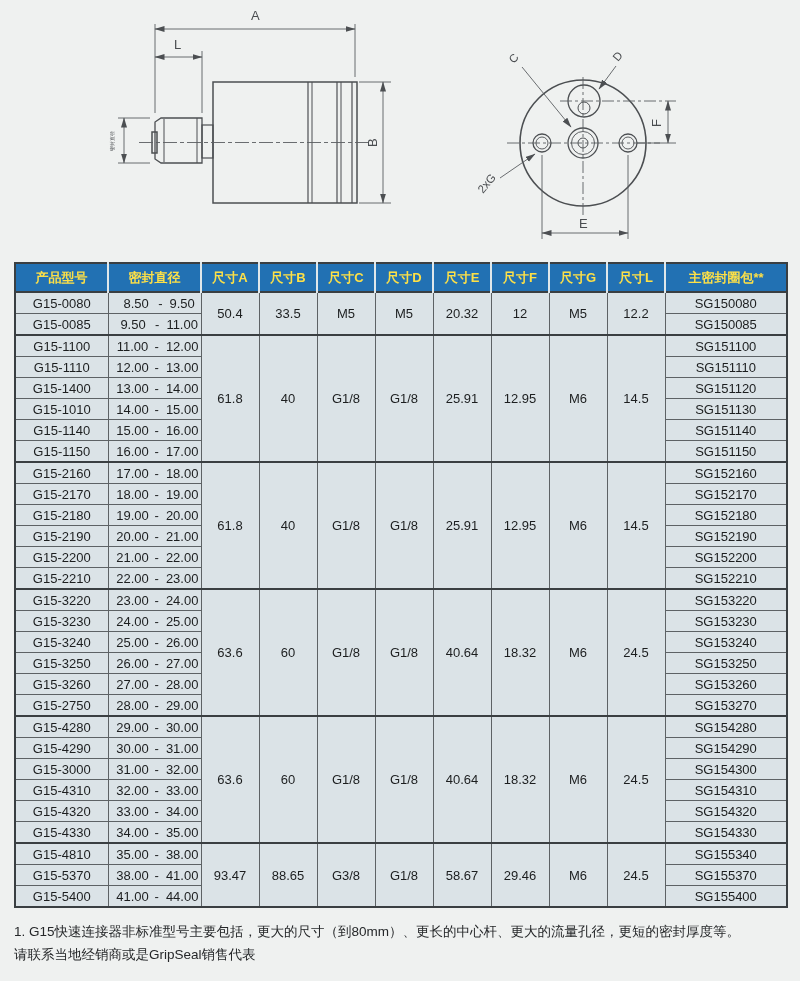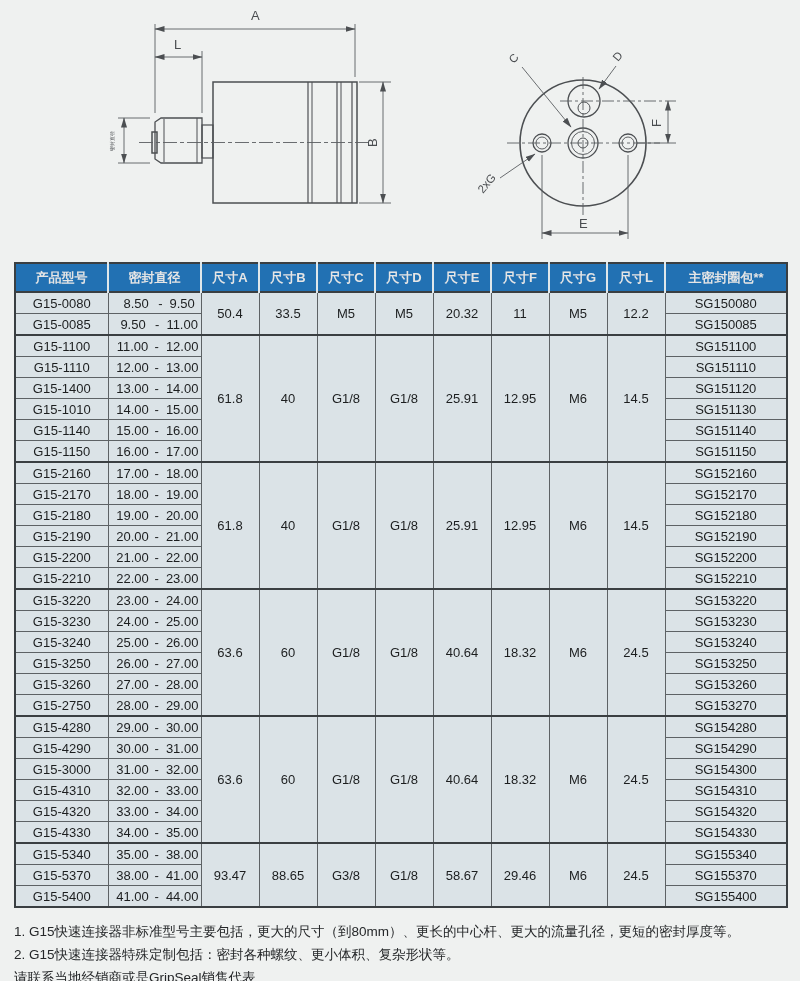--- a/index.html
+++ b/index.html
@@ -19,21 +19,21 @@
 
   table.spec{
     border-collapse:collapse;
     table-layout:fixed;
     width:772px;
     margin:12px 0 0 14px;
     border:2px solid #3a3f42;
   }
   table.spec thead th{
     background:#2271b3;
-    color:#e5e5e5;
+    color:#fde047;
     font-size:13px;
     font-weight:bold;
     height:27px;
     padding:0;
     border-left:2px solid #dfe7ea;
     border-bottom:1px solid #dfe7ea;
     margin-left:22px;
   }
   table.spec thead th:first-child{border-left:none;}
   table.spec td{
@@ -180,21 +180,21 @@
   </thead>
   <tbody id="table-body">
       <tr class="group-start">
         <td>G15-0080</td>
         <td class="c-seal"><span class="lo">8.50</span><span>-</span><span class="hi">9.50</span></td>
         <td rowspan="2">50.4</td>
         <td rowspan="2">33.5</td>
         <td rowspan="2">M5</td>
         <td rowspan="2">M5</td>
         <td rowspan="2">20.32</td>
-        <td rowspan="2">11</td>
+        <td rowspan="2">12</td>
         <td rowspan="2">M5</td>
         <td rowspan="2">12.2</td>
         <td>SG150080</td>
       </tr>
       <tr>
         <td>G15-0085</td>
         <td class="c-seal"><span class="lo">9.50</span><span>-</span><span class="hi">11.00</span></td>
         <td>SG150085</td>
       </tr>
       <tr class="group-start">
@@ -343,21 +343,21 @@
         <td>G15-4320</td>
         <td class="c-seal"><span class="lo">33.00</span><span>-</span><span class="hi">34.00</span></td>
         <td>SG154320</td>
       </tr>
       <tr>
         <td>G15-4330</td>
         <td class="c-seal"><span class="lo">34.00</span><span>-</span><span class="hi">35.00</span></td>
         <td>SG154330</td>
       </tr>
       <tr class="group-start">
-        <td>G15-5340</td>
+        <td>G15-4810</td>
         <td class="c-seal"><span class="lo">35.00</span><span>-</span><span class="hi">38.00</span></td>
         <td rowspan="3">93.47</td>
         <td rowspan="3">88.65</td>
         <td rowspan="3">G3/8</td>
         <td rowspan="3">G1/8</td>
         <td rowspan="3">58.67</td>
         <td rowspan="3">29.46</td>
         <td rowspan="3">M6</td>
         <td rowspan="3">24.5</td>
         <td>SG155340</td>
@@ -370,15 +370,14 @@
       <tr>
         <td>G15-5400</td>
         <td class="c-seal"><span class="lo">41.00</span><span>-</span><span class="hi">44.00</span></td>
         <td>SG155400</td>
       </tr>
     </tbody>
 </table>
 
 <div class="footnotes">
   <div>1. G15快速连接器非标准型号主要包括，更大的尺寸（到80mm）、更长的中心杆、更大的流量孔径，更短的密封厚度等。</div>
-  <div>2. G15快速连接器特殊定制包括：密封各种螺纹、更小体积、复杂形状等。</div>
   <div>请联系当地经销商或是GripSeal销售代表</div>
 </div>
 
 </body></html>

